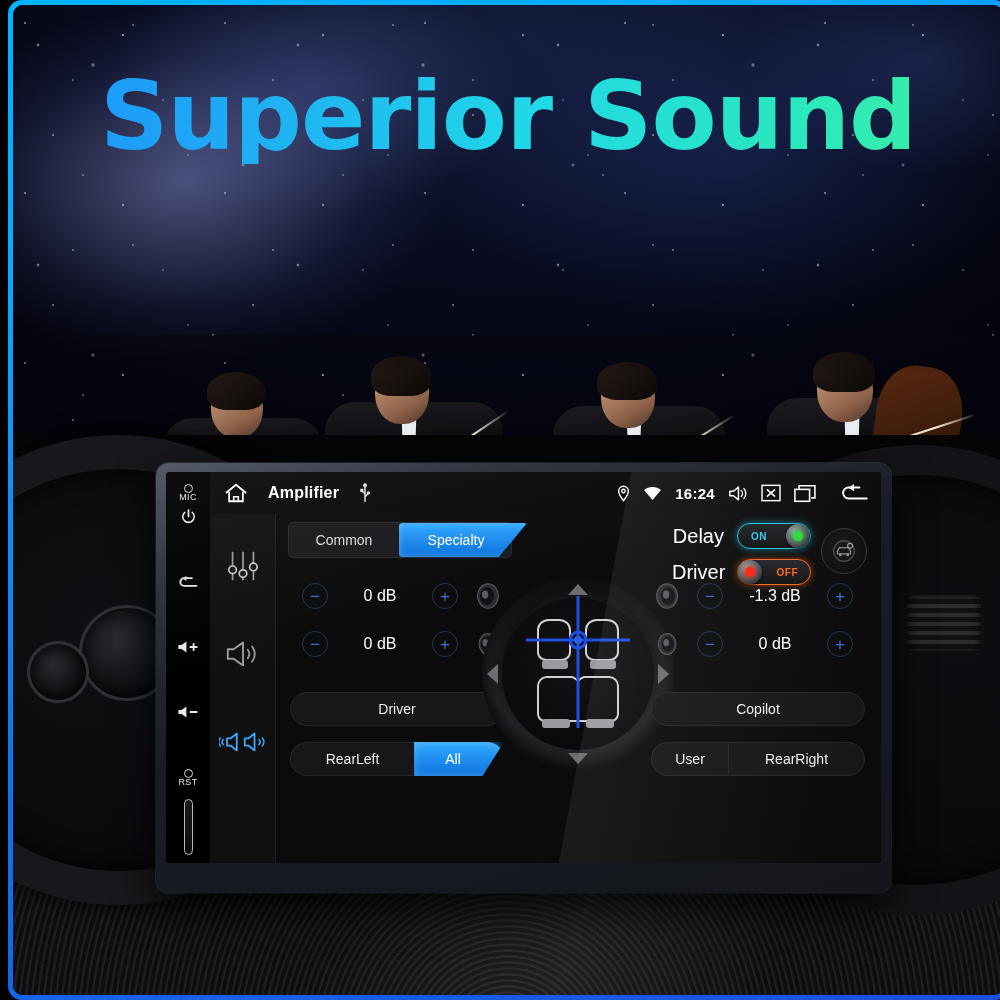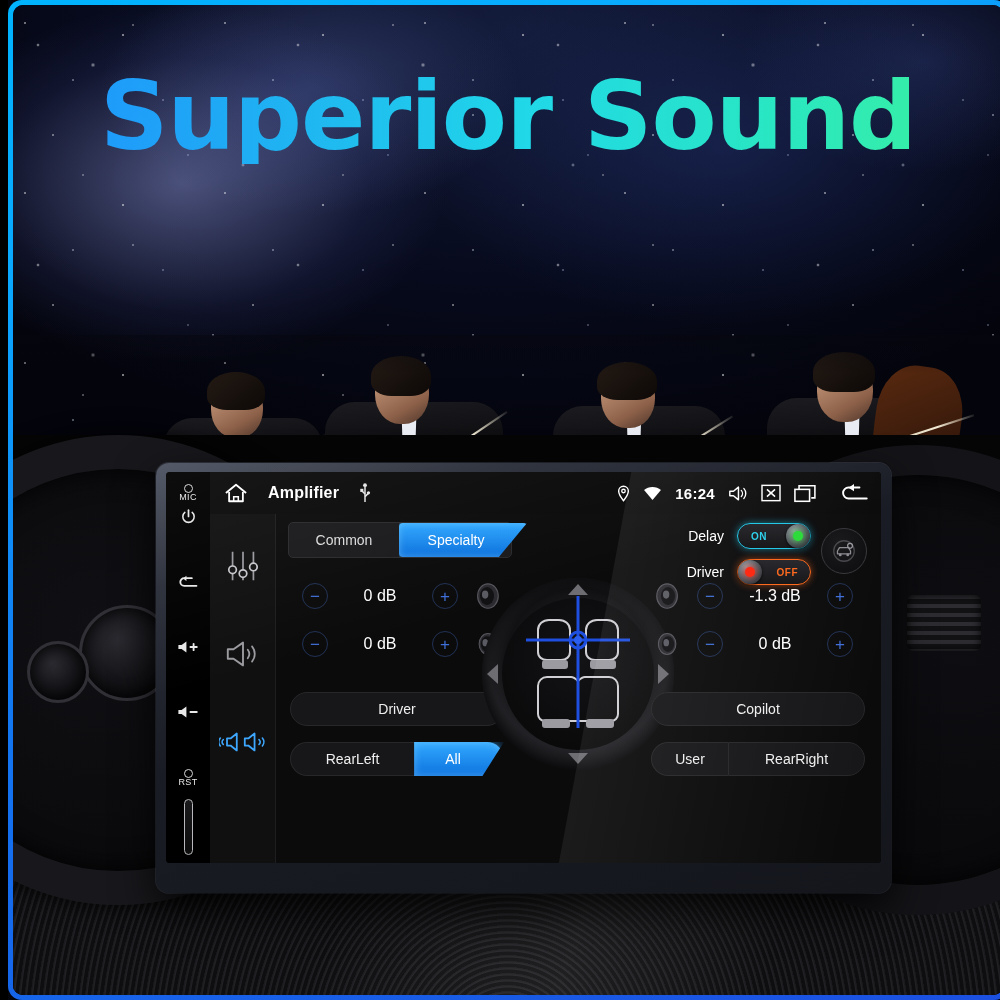--- a/index.html
+++ b/index.html
@@ -254,21 +254,21 @@
     border-radius: 4px;
     clip-path: polygon(0 0, 100% 0, 78% 100%, 0 100%);
     width: 128px; flex: 0 0 128px; margin-right: -16px;
     padding-right: 14px;
   }
   .toggles {
     margin-left: auto; display: flex; flex-direction: column; gap: 10px;
     padding-top: 1px; z-index: 7;
   }
   .toggle-row { display: flex; align-items: center; gap: 13px; }
-  .tg-label { color: #fff; font-size: 14px; width: 52px; text-align: right; }
+  .tg-label { color: #fff; font-size: 20px; width: 52px; text-align: right; }
   .switch {
     position: relative; width: 74px; height: 26px; border-radius: 13px;
     display: flex; align-items: center;
     background: linear-gradient(180deg,#2a2a2e,#18181b);
   }
   .switch.on { border: 1.6px solid #25c9e8; box-shadow: 0 0 7px rgba(40,200,235,.55); }
   .switch.off { border: 1.6px solid #ff6a1e; box-shadow: 0 0 7px rgba(255,110,30,.5); }
   .sw-txt { position: absolute; font-size: 10px; font-weight: 700; letter-spacing: .5px; }
   .switch.on .sw-txt { left: 13px; color: #2fd0ea; }
   .switch.off .sw-txt { right: 12px; color: #ff6a1e; }

